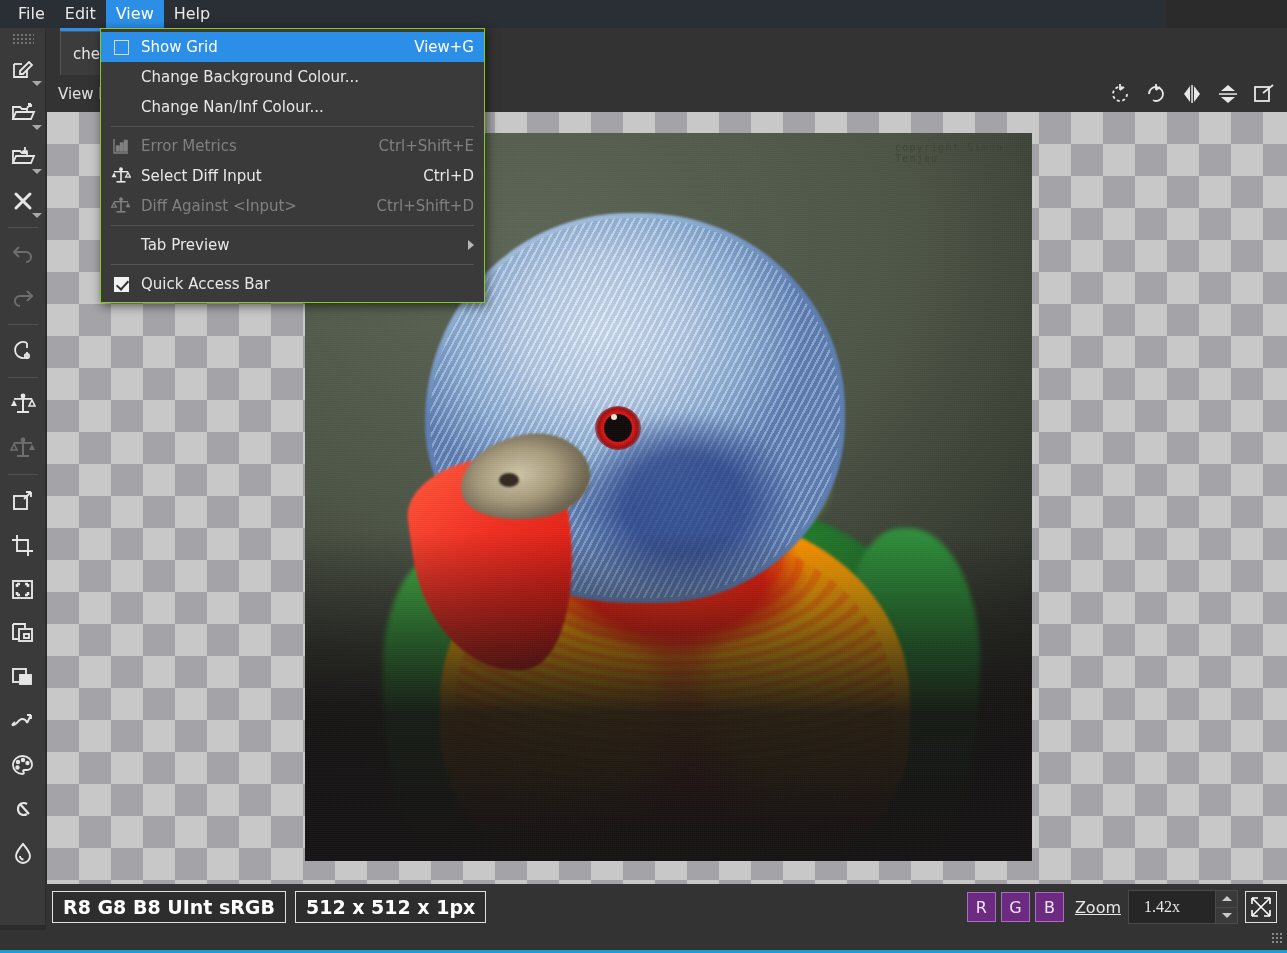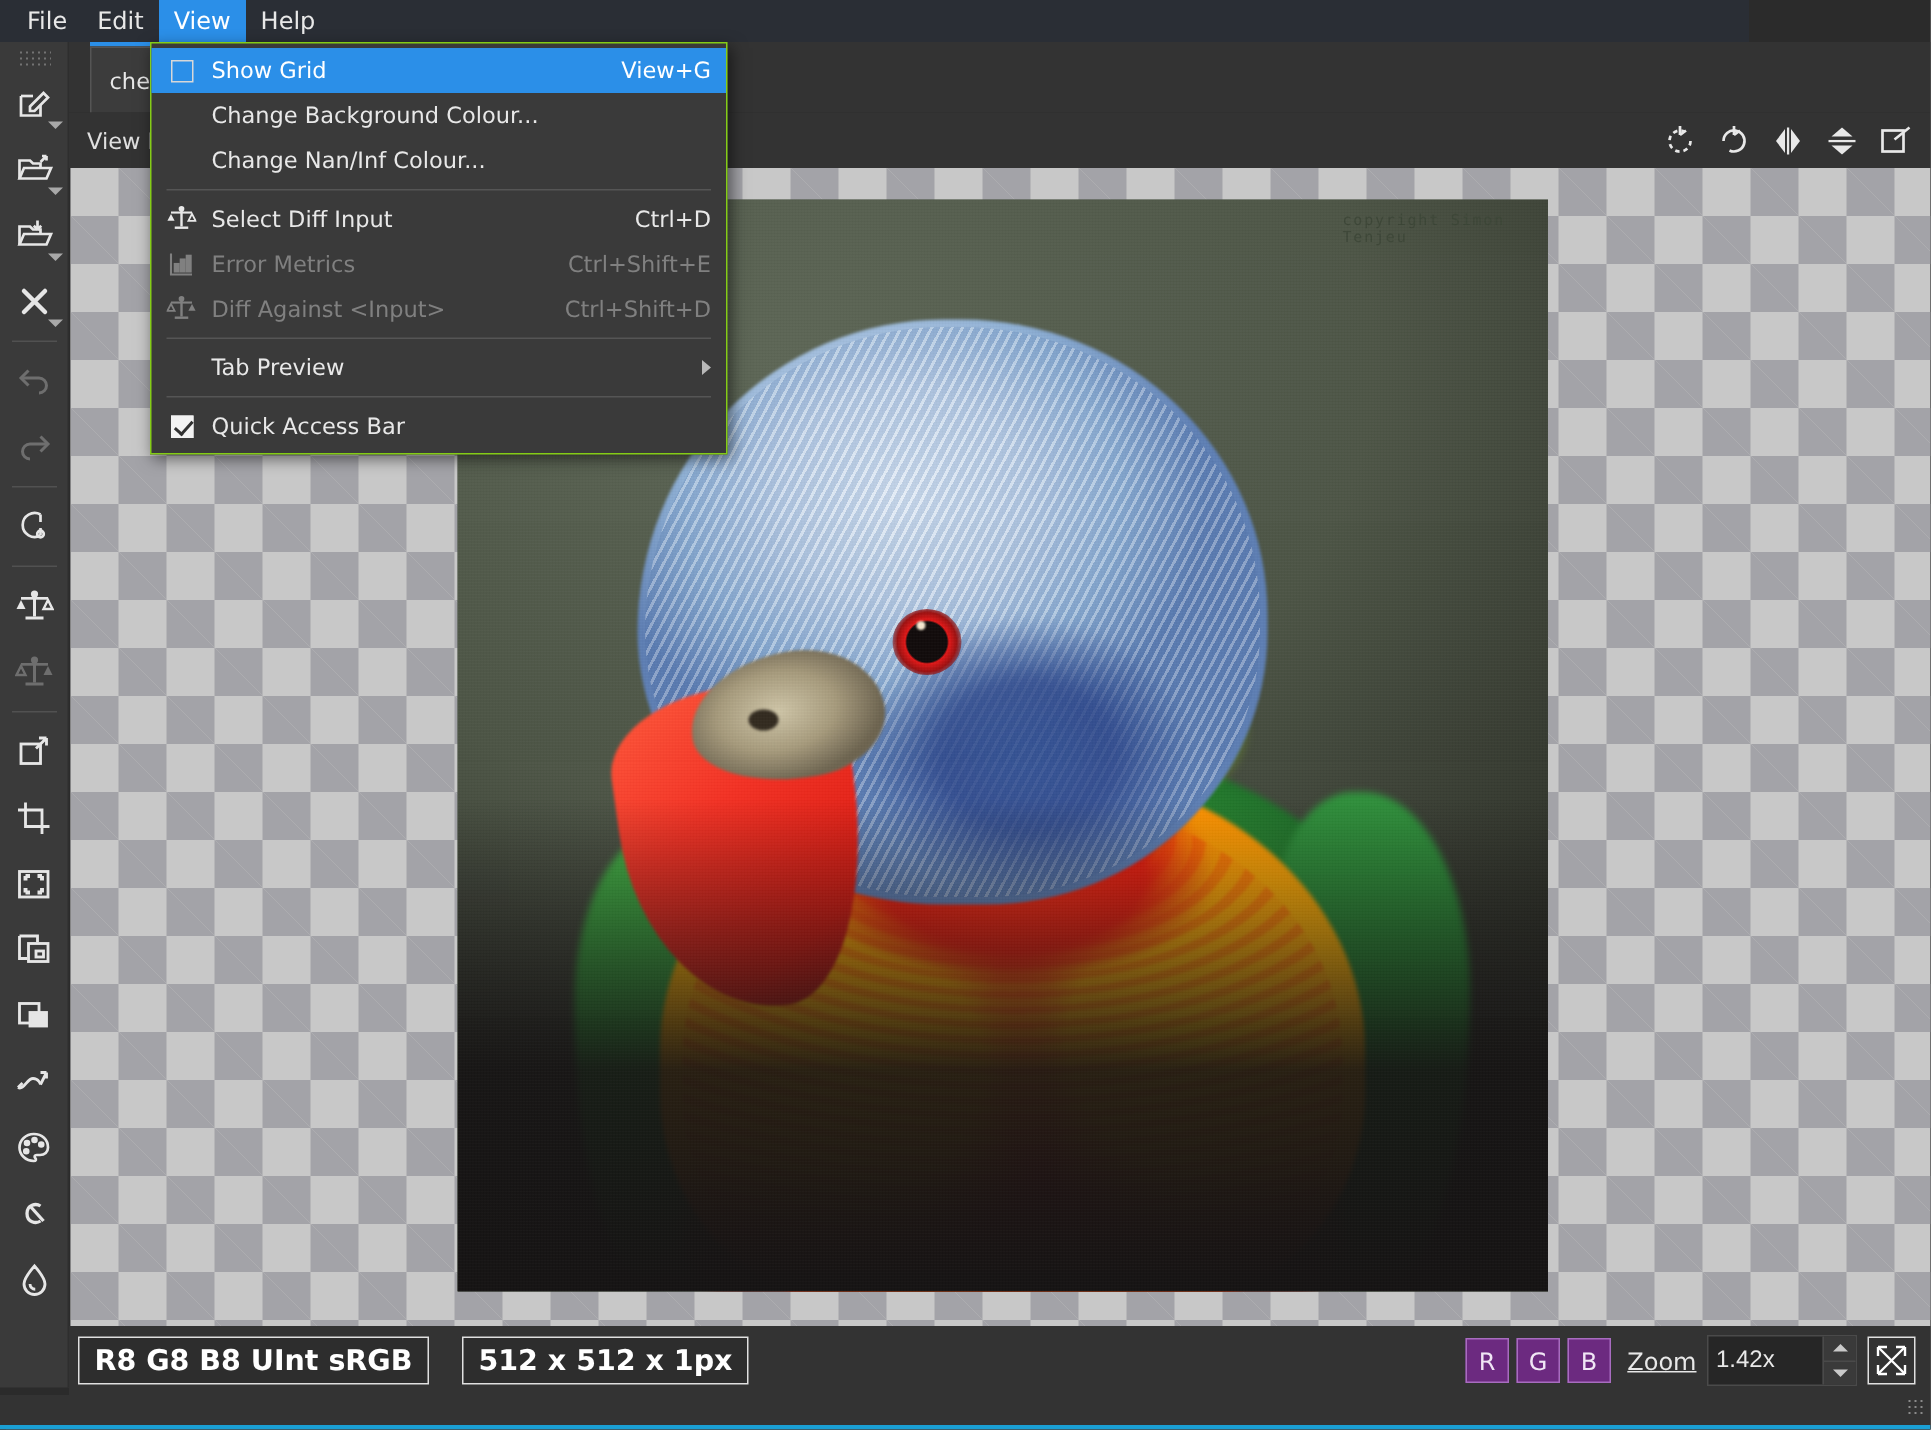--- a/index.html
+++ b/index.html
@@ -92,22 +92,22 @@
     z-index: 10;
   }
   .ob-label { margin-right: 8px; white-space: nowrap; }
   .spin {
     display: flex; align-items: stretch; height: 26px;
     background: #262626; border: 1px solid #4a4a4a; margin-right: 8px;
   }
   .spin input {
     background: transparent; border: none; outline: none;
     color: #e8e8e8; font-size: 15px;
-    font-family: Liberation Sans, sans-serif;
-    width: 42px; padding: 0 5px;
+    font-family: Liberation Serif, serif;
+    width: 42px; padding: 0 5px; margin-left: 10px;
   }
   .spin-btns {
     width: 17px; display: flex; flex-direction: column;
     border-left: 1px solid #4a4a4a; background: #3a3a3a;
   }
   .spin-up, .spin-dn { flex: 1; display: flex; align-items: center; justify-content: center; }
   .spin-up { border-bottom: 1px solid #4a4a4a; }
   .ar-up { width: 0; height: 0; border-left: 5px solid transparent; border-right: 5px solid transparent; border-bottom: 5px solid #c9c9c9; }
   .ar-dn { width: 0; height: 0; border-left: 5px solid transparent; border-right: 5px solid transparent; border-top: 5px solid #c9c9c9; }
   .ob-right { margin-left: auto; display: flex; align-items: center; gap: 6px; }
@@ -305,21 +305,21 @@
     content: ""; position: absolute; left: 4px; top: 0px;
     width: 5px; height: 10px; border: solid #303030;
     border-width: 0 2px 2px 0; transform: rotate(42deg);
   }
 
   
   #statusbar {
     position: absolute; left: 46px; top: 884px; width: 1241px; height: 46px;
     background: #333333;
     display: flex; align-items: center;
-    padding: 0 10px 0 6px; gap: 22px;
+    padding: 0 10px 0 6px; gap: 9px;
     z-index: 15;
   }
   .chip {
     border: 1px solid #e0e0e0; background: #2d2d2d;
     color: #ffffff; font-weight: 700; font-size: 19px;
     padding: 4px 10px; white-space: nowrap;
   }
   .sb-right { margin-left: auto; display: flex; align-items: center; gap: 5px; }
   .rgb-btn {
     width: 29px; height: 30px; background: #6c2a80;
@@ -636,46 +636,46 @@
     <span class="mi-label">Change Background Colour...</span>
   </div>
 
   <div class="mi">
     <span class="mi-icon"></span>
     <span class="mi-label">Change Nan/Inf Colour...</span>
   </div>
 
   <div class="mi-sep"></div>
 
+  <div class="mi dim">
+    <span class="mi-icon">
+      <svg width="18" height="18" viewBox="0 0 18 18" fill="none" stroke="currentColor" stroke-width="1.4">
+        <path d="M2 2v14h14"></path>
+          <rect x="4.5" y="9" width="2.6" height="5" fill="currentColor"></rect>
+        <rect x="8.5" y="6" width="2.6" height="8" fill="currentColor"></rect>
+        <rect x="12.5" y="3.5" width="2.6" height="10.5" fill="currentColor"></rect>
+      </svg>
+    </span>
+    <span class="mi-label">Error Metrics</span>
+    <span class="mi-sc">Ctrl+Shift+E</span>
+  </div>
+
   <div class="mi">
     <span class="mi-icon">
       <svg width="20" height="20" viewBox="0 0 20 20" fill="currentColor">
         <rect x="9.2" y="4" width="1.6" height="11"></rect>
           <rect x="5.5" y="15" width="9" height="1.6"></rect>
         <rect x="3" y="5" width="14" height="1.4"></rect>
         <path d="M3 6.6l-2.4 4.6h4.8z"></path>
         <path d="M17 6.6l-2.4 4.6h4.8z" fill="none" stroke="currentColor" stroke-width="1.2"></path>
         <circle cx="10" cy="3.2" r="1.9"></circle>
       </svg>
     </span>
     <span class="mi-label">Select Diff Input</span>
     <span class="mi-sc">Ctrl+D</span>
-  </div>
-
-  <div class="mi dim">
-    <span class="mi-icon">
-      <svg width="18" height="18" viewBox="0 0 18 18" fill="none" stroke="currentColor" stroke-width="1.4">
-        <path d="M2 2v14h14"></path>
-          <rect x="4.5" y="9" width="2.6" height="5" fill="currentColor"></rect>
-        <rect x="8.5" y="6" width="2.6" height="8" fill="currentColor"></rect>
-        <rect x="12.5" y="3.5" width="2.6" height="10.5" fill="currentColor"></rect>
-      </svg>
-    </span>
-    <span class="mi-label">Error Metrics</span>
-    <span class="mi-sc">Ctrl+Shift+E</span>
   </div>
 
   <div class="mi dim">
     <span class="mi-icon">
       <svg width="20" height="20" viewBox="0 0 20 20" fill="currentColor">
         <rect x="9.2" y="4" width="1.6" height="11"></rect>
           <rect x="5.5" y="15" width="9" height="1.6"></rect>
         <rect x="3" y="5" width="14" height="1.4"></rect>
         <path d="M3 6.6l-2.4 4.6h4.8z" fill="none" stroke="currentColor" stroke-width="1.2"></path>
         <path d="M17 6.6l-2.4 4.6h4.8z"></path>

